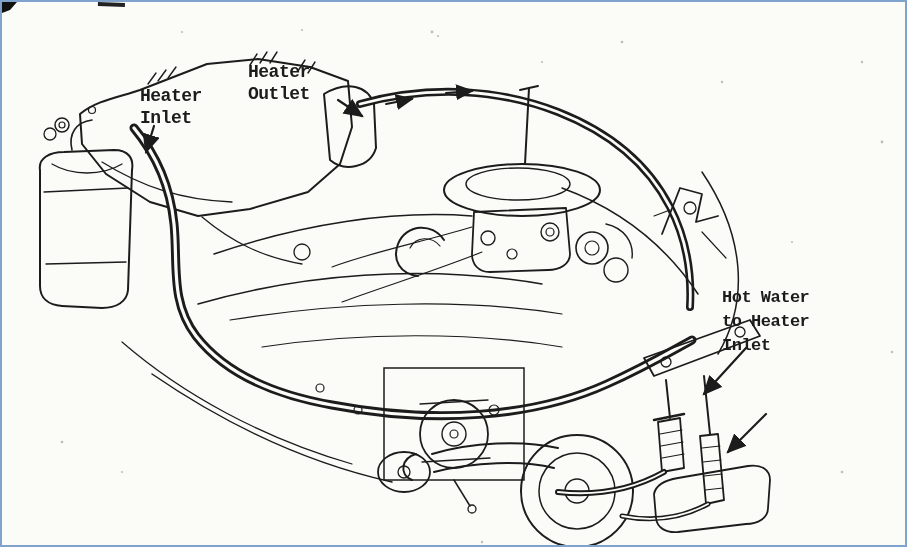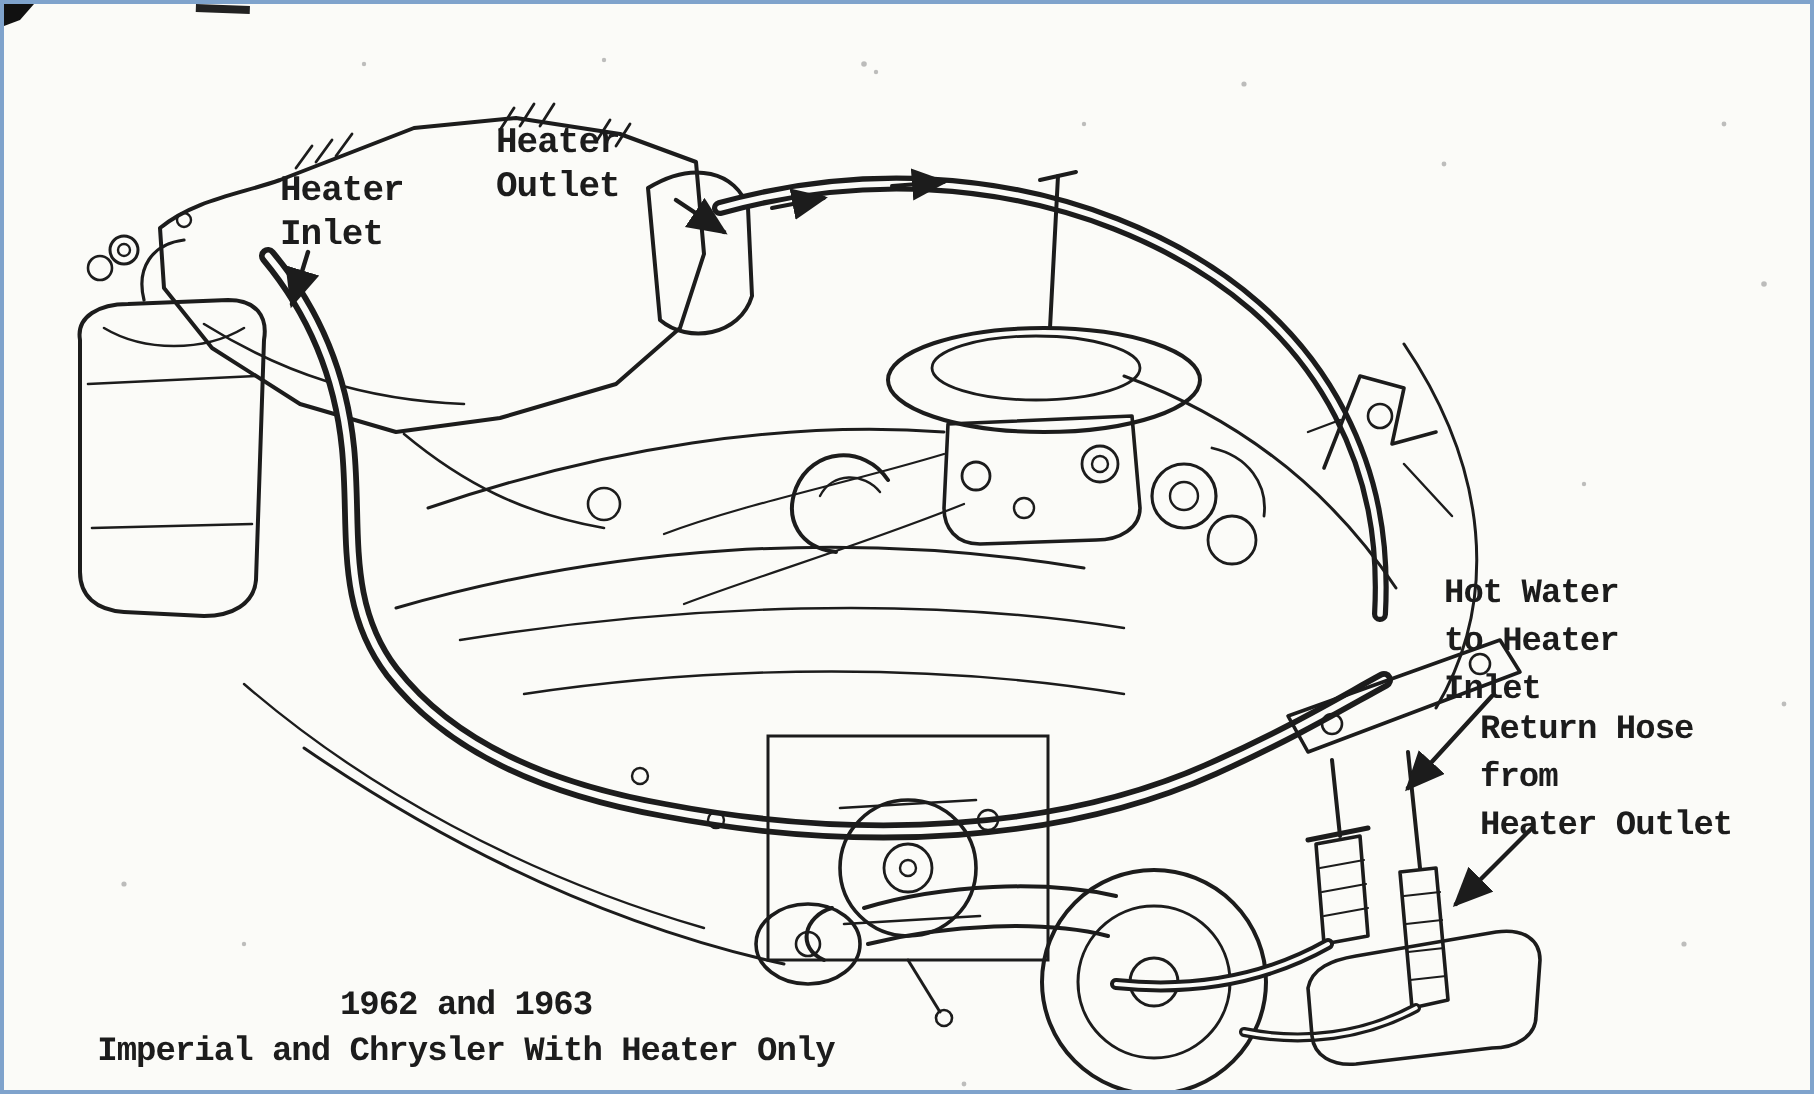--- a/index.html
+++ b/index.html
@@ -213,20 +213,15 @@
   <div class="lbl lbl-heater-inlet">Heater
 Inlet</div>
 
   <div class="lbl lbl-heater-outlet">Heater
 Outlet</div>
 
   <div class="lbl lbl-hot-water">Hot Water
 to Heater
 Inlet</div>
 
-  <div class="lbl lbl-return-hose">Return Hose
-from
-Heater Outlet</div>
-
-  <div class="caption">1962 and 1963
-Imperial and Chrysler With Heater Only</div>
+
 
 </div>
 
 </body></html>

